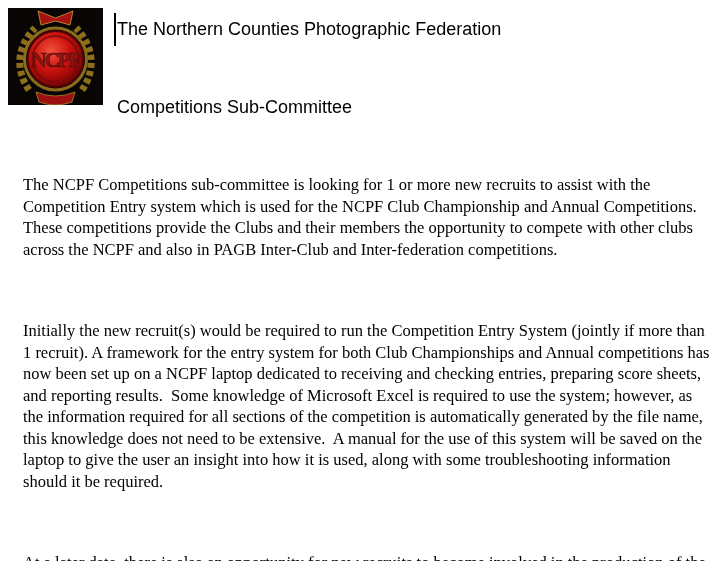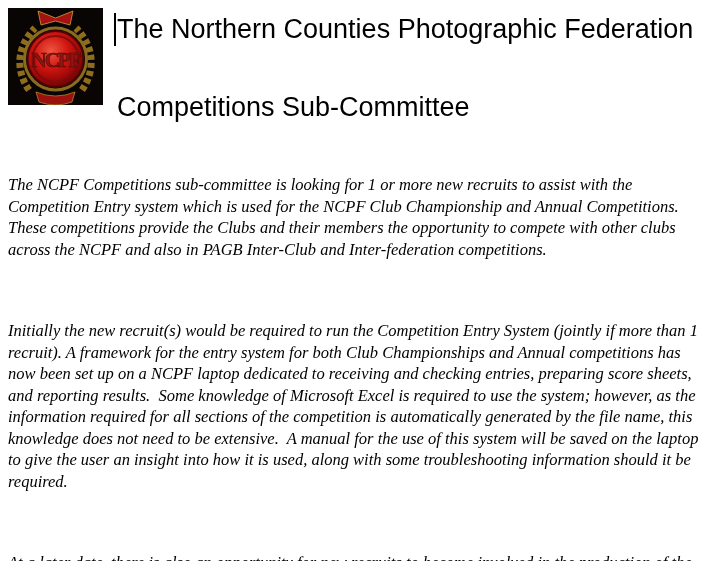--- a/index.html
+++ b/index.html
@@ -23,21 +23,21 @@
     width: 95px;
     height: 82px;
     flex: 0 0 auto;
     line-height: 0;
   }
   .titles {
     position: relative;
     margin-left: 14px;
     padding-top: 4px;
     font-family: "Liberation Sans", sans-serif;
-    font-size: 27px;
+    font-size: 18px;
     color: #000000;
     white-space: nowrap;
   }
   .text-cursor {
     position: absolute;
     left: -3px;
     top: 5px;
     width: 2px;
     height: 33px;
     background: #000000;
@@ -46,21 +46,21 @@
   .title-line2 { line-height: 34px; margin-top: 44px; }
   .doc-body {
     position: absolute;
     top: 131px;
     left: 8px;
     width: 704px;
     font-size: 16.5px;
     line-height: 21.5px;
     white-space: pre-wrap;
   }
-  .doc-body p { margin: 0 0 17px 0; padding: 0; font-style: italic; }
+  .doc-body p { margin: 0 0 17px 15px; padding: 0; }
 </style>
 </head>
 <body>
 
 <div class="page">
 
   <div class="header">
 
     <div class="logo">
       <svg width="95" height="97" viewBox="0 0 95 97" xmlns="http://www.w3.org/2000/svg">

